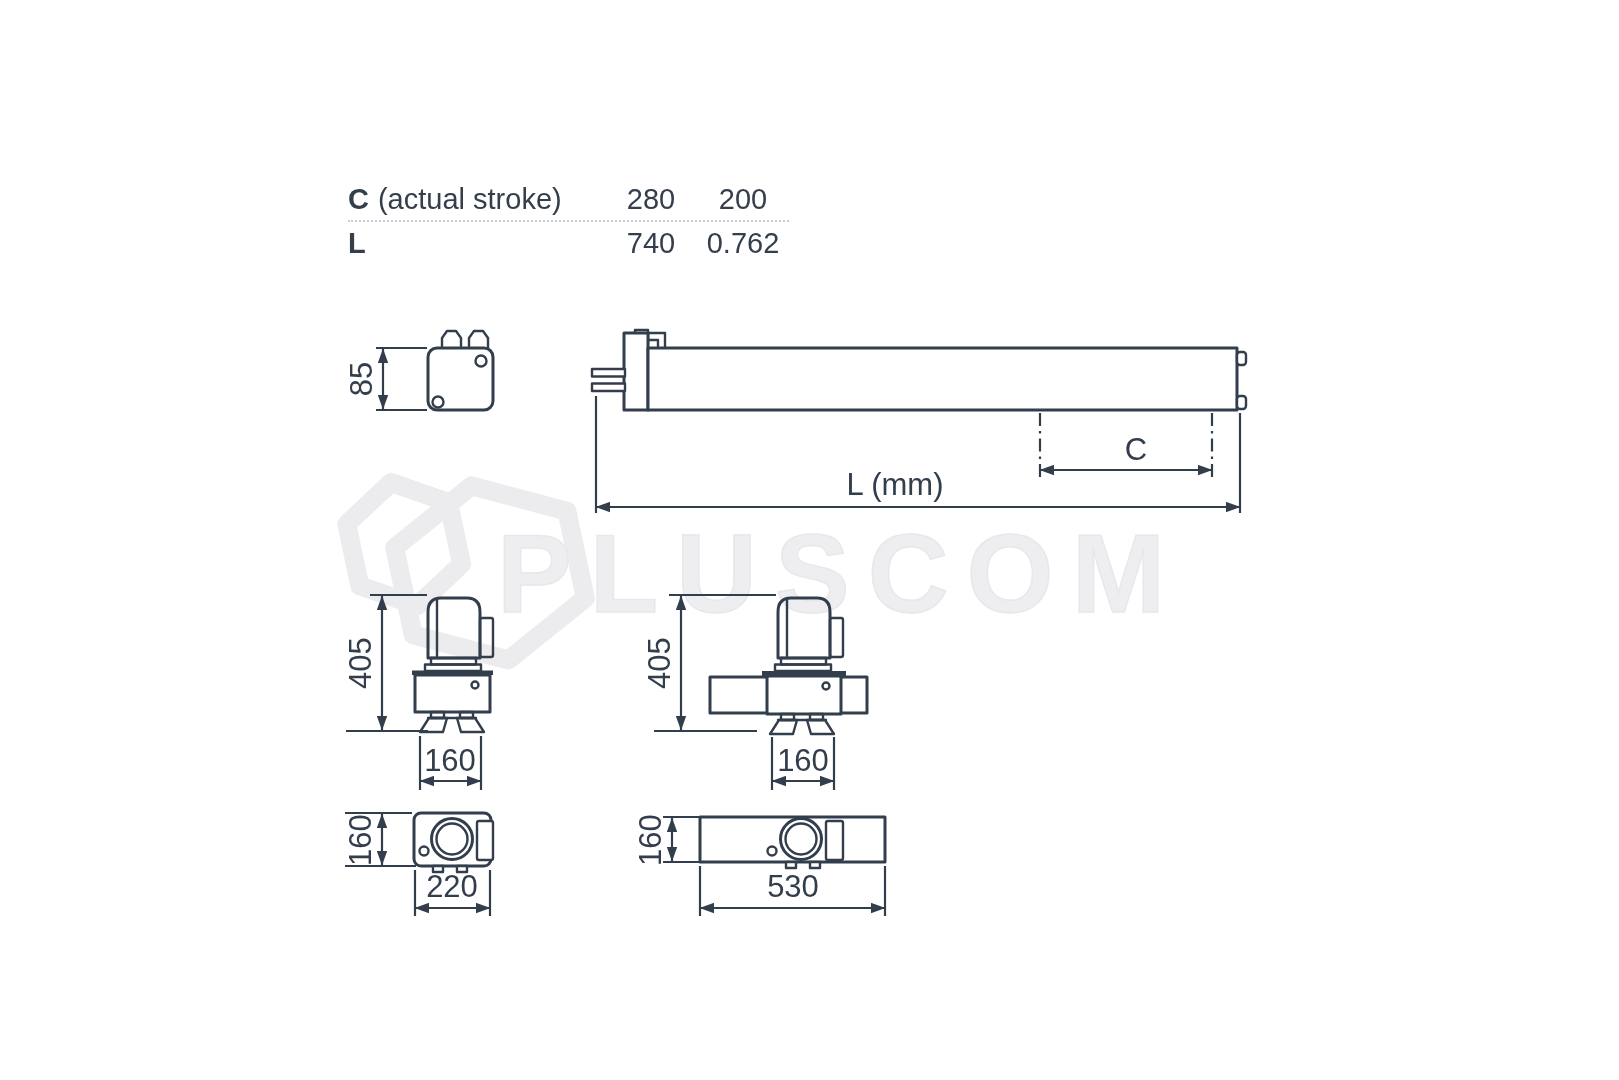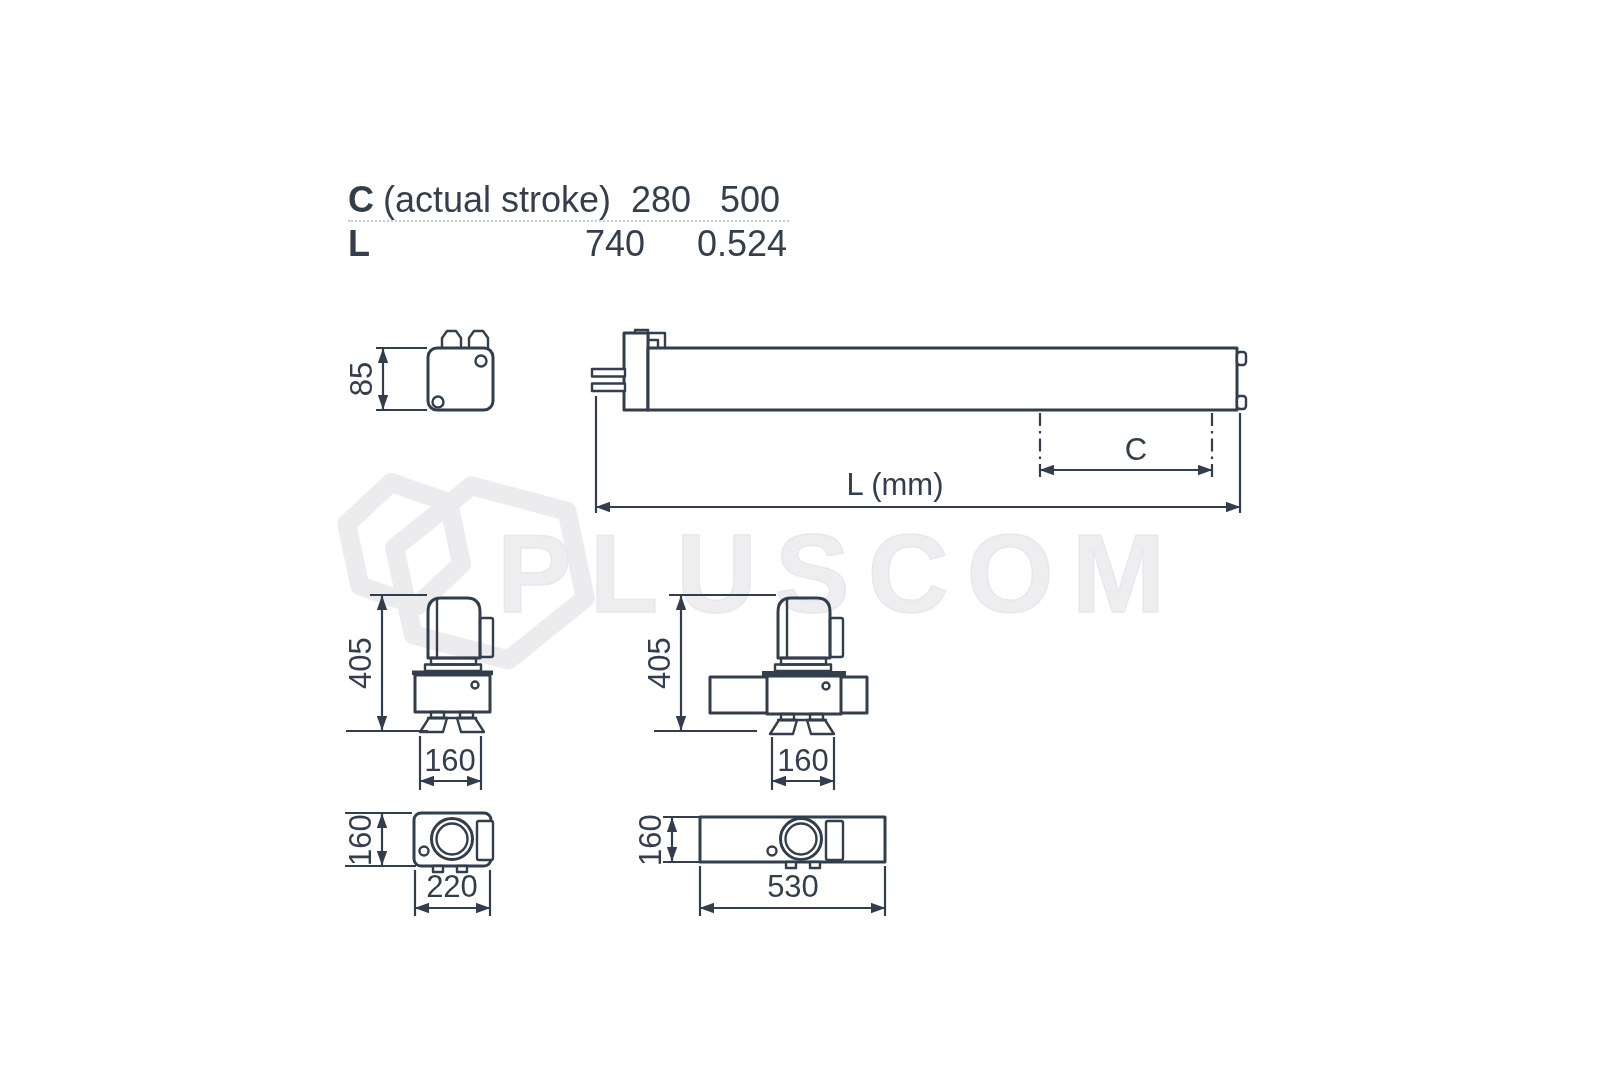--- a/index.html
+++ b/index.html
@@ -1,24 +1,24 @@
 <!DOCTYPE html>
 <html><head>
 <meta charset="utf-8">
 <style>
   html,body{margin:0;padding:0;background:#ffffff;}
   body{width:1619px;height:1080px;position:relative;overflow:hidden;
        font-family:"Liberation Sans",sans-serif;}
 
   
   .spec-table{position:absolute;left:348px;top:180px;width:441px;color:#353f4c;}
-  .spec-row{display:flex;align-items:baseline;height:39px;line-height:39px;font-size:36px;gap:20px;}
+  .spec-row{display:flex;align-items:baseline;height:39px;line-height:39px;font-size:29px;}
   .spec-label{flex:1;white-space:nowrap;}
   .spec-key{font-weight:700;margin-right:9px;}
-  .spec-val{width:92px;text-align:left;}
+  .spec-val{width:92px;text-align:center;}
   .spec-sep{border-top:2px dotted #c6cbd4;height:0;margin:1px 0 2px 0;}
 
   
   svg{position:absolute;left:0;top:0;}
   .s3{stroke:#333e4c;stroke-width:3;fill:none;stroke-linejoin:round;stroke-linecap:round;}
   .s2{stroke:#333e4c;stroke-width:2.4;fill:none;stroke-linejoin:round;stroke-linecap:round;}
   .wf{fill:#ffffff;}
   .df{fill:#333e4c;stroke:none;}
   .dim{stroke:#333e4c;stroke-width:2.2;fill:none;stroke-linecap:butt;}
   .cl{stroke-dasharray:13 5 2.5 5;}
@@ -27,27 +27,27 @@
           fill:#eeeef1;stroke:#e7e7ec;stroke-width:1.5;letter-spacing:18px;}
   .hex{stroke:#ececef;stroke-width:19;fill:none;stroke-linejoin:round;}
 </style>
 </head>
 <body>
 
 <div class="spec-table">
   <div class="spec-row">
     <div class="spec-label"><span class="spec-key">C</span><span>(actual stroke)</span></div>
     <div class="spec-val">280</div>
-    <div class="spec-val">500</div>
+    <div class="spec-val">200</div>
   </div>
   <div class="spec-sep"></div>
   <div class="spec-row">
     <div class="spec-label"><span class="spec-key">L</span><span></span></div>
     <div class="spec-val">740</div>
-    <div class="spec-val">0.524</div>
+    <div class="spec-val">0.762</div>
   </div>
 </div>
 
 <svg width="1619" height="1080" viewBox="0 0 1619 1080">
   <defs>
     <marker id="arr" viewBox="0 0 14 10" refX="13.5" refY="5" markerWidth="15" markerHeight="11" markerUnits="userSpaceOnUse" orient="auto-start-reverse">
       <path d="M0,0 L14,5 L0,10 Z" fill="#333e4c"></path>
     </marker>
   </defs>
 

